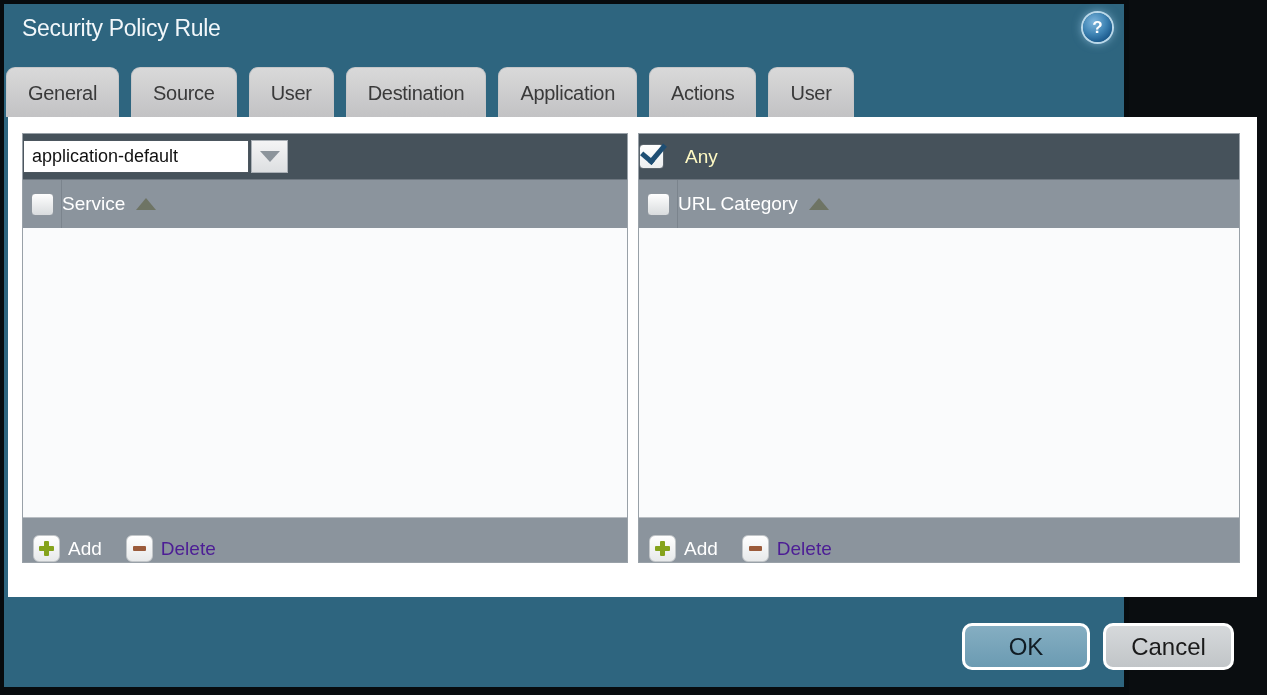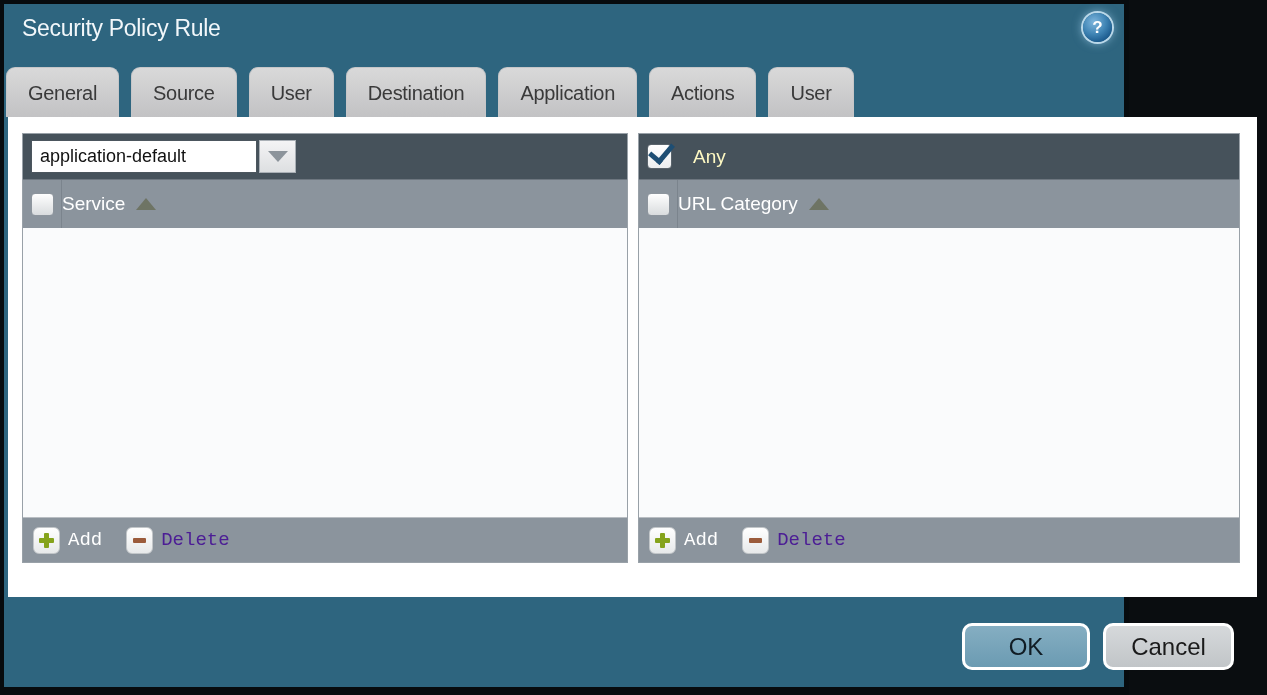--- a/index.html
+++ b/index.html
@@ -53,21 +53,21 @@
   .panel {
     position:absolute; top:16px; height:430px;
     border:1px solid #99a1a8; box-sizing:border-box;
     display:flex; flex-direction:column; background:var(--panel-body,#fafbfc);
   }
   .panel.left  { left:14px;  width:606px; }
   .panel.right { left:630px; width:602px; }
 
   .panel-toolbar {
     height:45px; flex:0 0 45px; background:var(--panel-dark,#46525b);
-    display:flex; align-items:center; padding-left:8px; box-sizing:border-box;
+    display:flex; align-items:center; box-sizing:border-box;
   }
   .dropdown { display:flex; align-items:center; }
   .dropdown input {
     width:208px; height:31px; border:1px solid #4c565e; border-radius:0;
     font-family:"Liberation Sans", sans-serif; font-size:18px; color:#111;
     padding:0 8px; background:#ffffff; outline:none;
   }
   .dropdown .dd-btn {
     width:37px; height:33px; margin-left:2px; cursor:pointer;
     background:linear-gradient(#f4f4f5, #dddfe1);
@@ -111,21 +111,21 @@
     width:0; height:0; margin-left:11px;
     border-left:10px solid transparent; border-right:10px solid transparent;
     border-bottom:12px solid #6e7464;
   }
 
   .panel-body { flex:1 1 auto; background:var(--panel-body,#fafbfc); }
 
   .panel-footer {
     height:45px; flex:0 0 45px; background:var(--panel-gray,#8b949d);
     border-top:1px solid #b9bec3;
-    display:flex; align-items:center; padding-left:10px; box-sizing:border-box;font-family:Liberation Mono, monospace;
+    display:flex; align-items:flex-end; padding-left:10px; box-sizing:border-box;
   }
   .tool-btn { display:flex; align-items:center; cursor:pointer; }
   .tool-btn .ico {
     width:27px; height:27px; border-radius:6px; box-sizing:border-box;
     background:linear-gradient(#ffffff,#e7e9ea);
     border:1px solid #c2c6c9; position:relative; flex:0 0 auto;
   }
   .tool-btn .lbl { color:#ffffff; font-size:19px; margin-left:8px; }
   .tool-btn.disabled { cursor:default; }
   .tool-btn.disabled .lbl { color:#4c1d95; }

